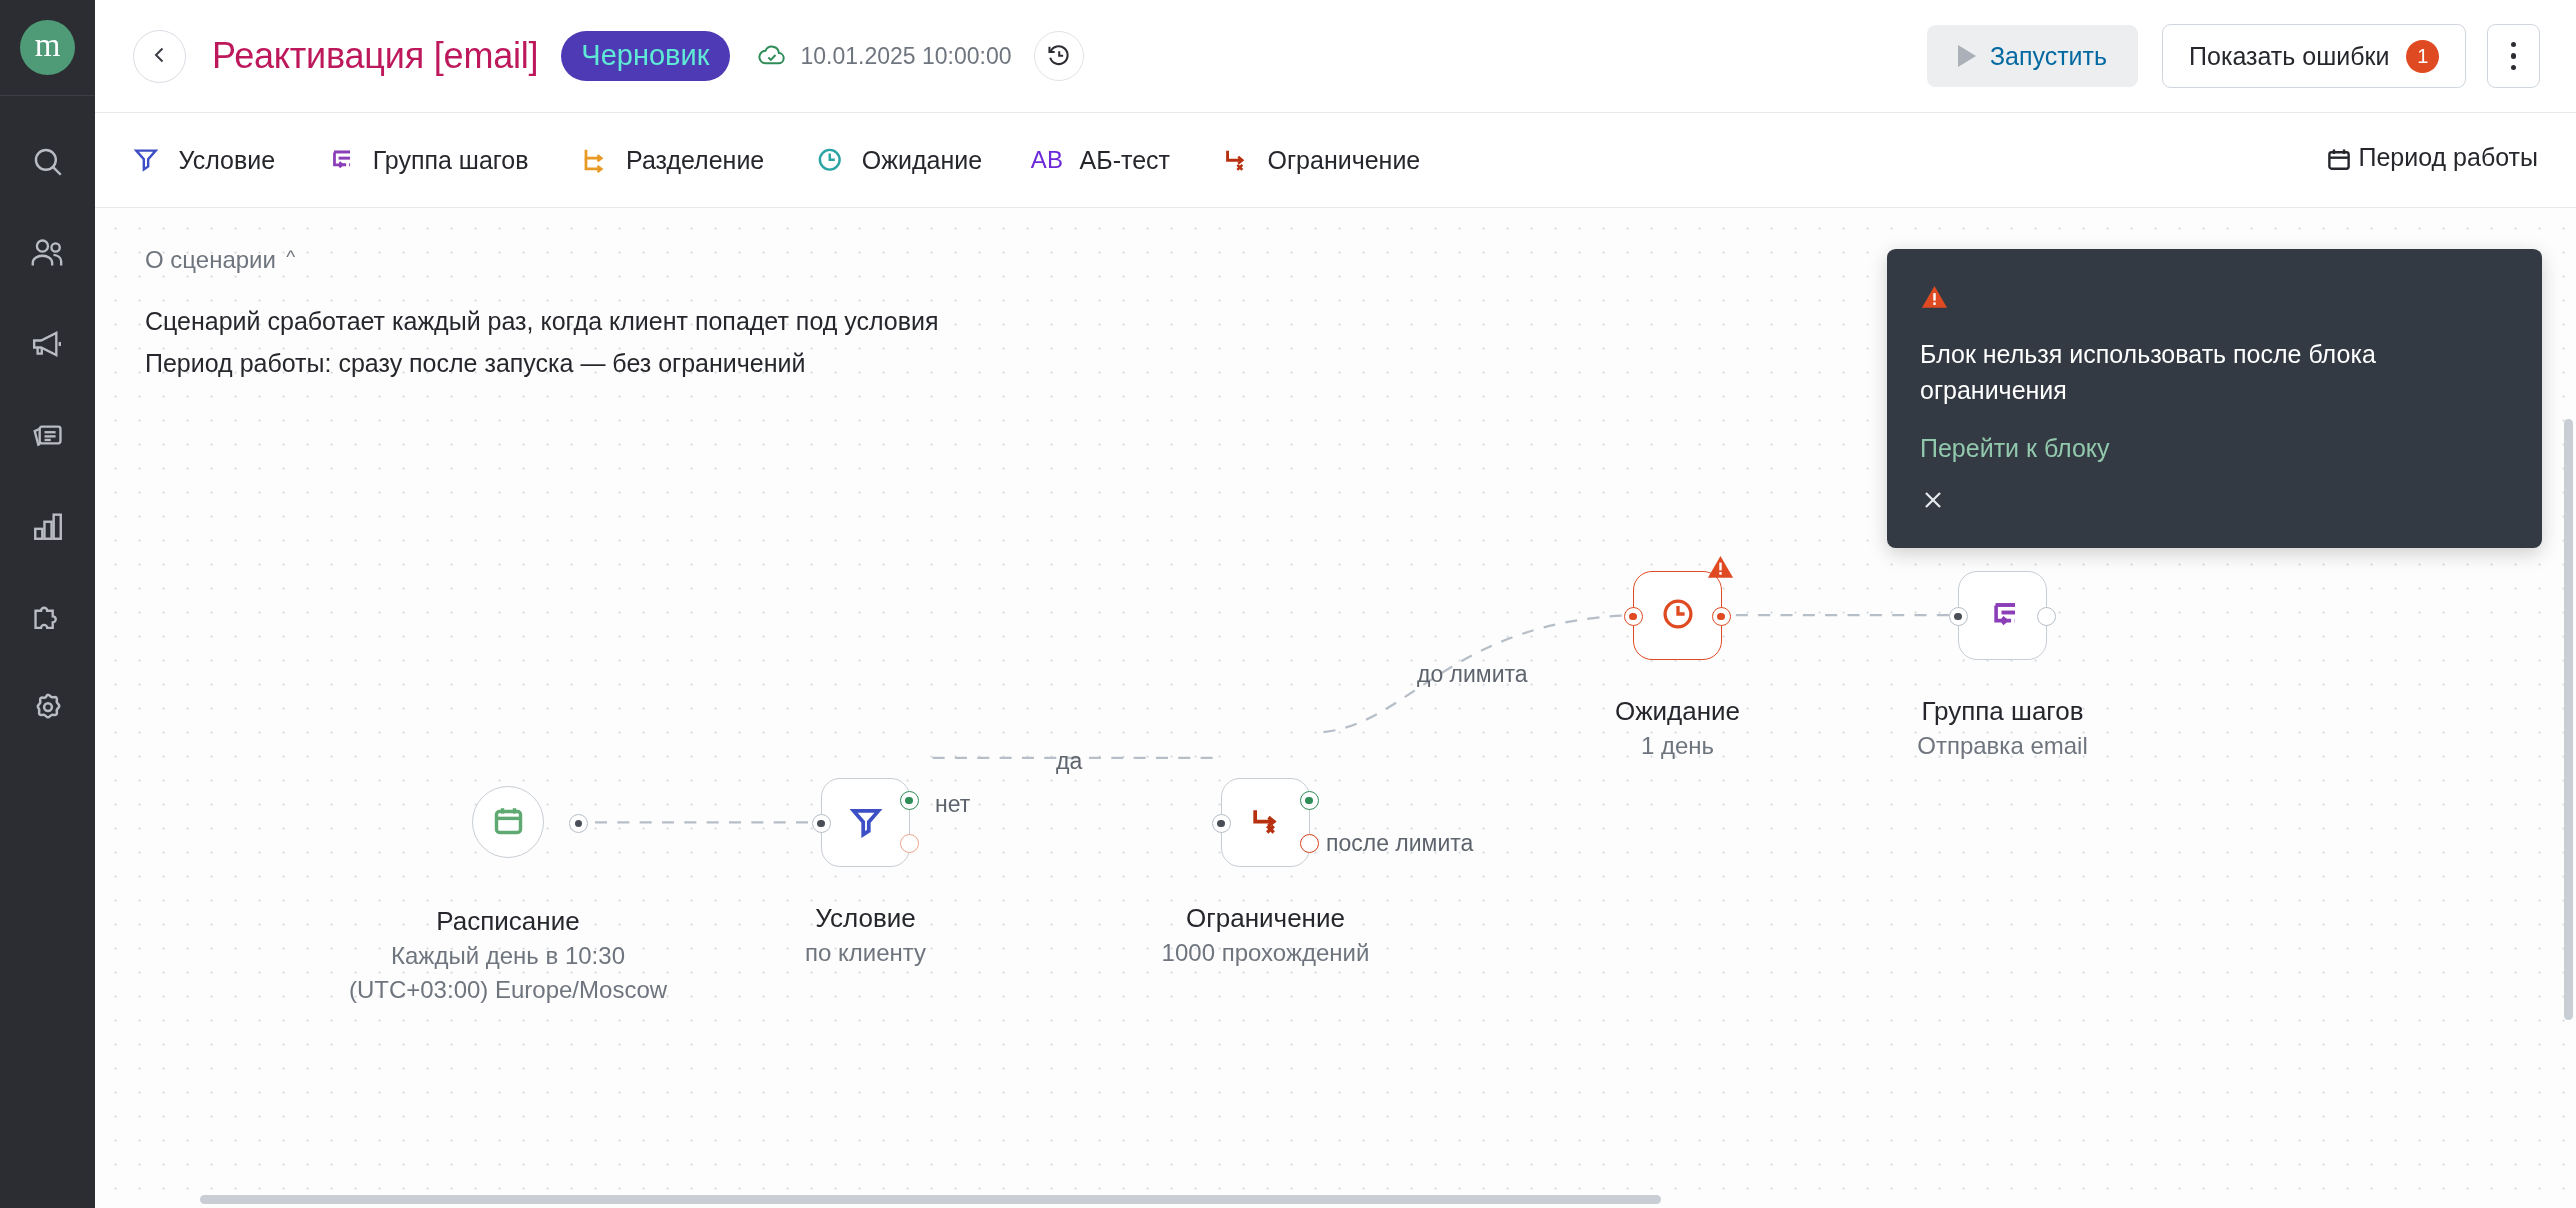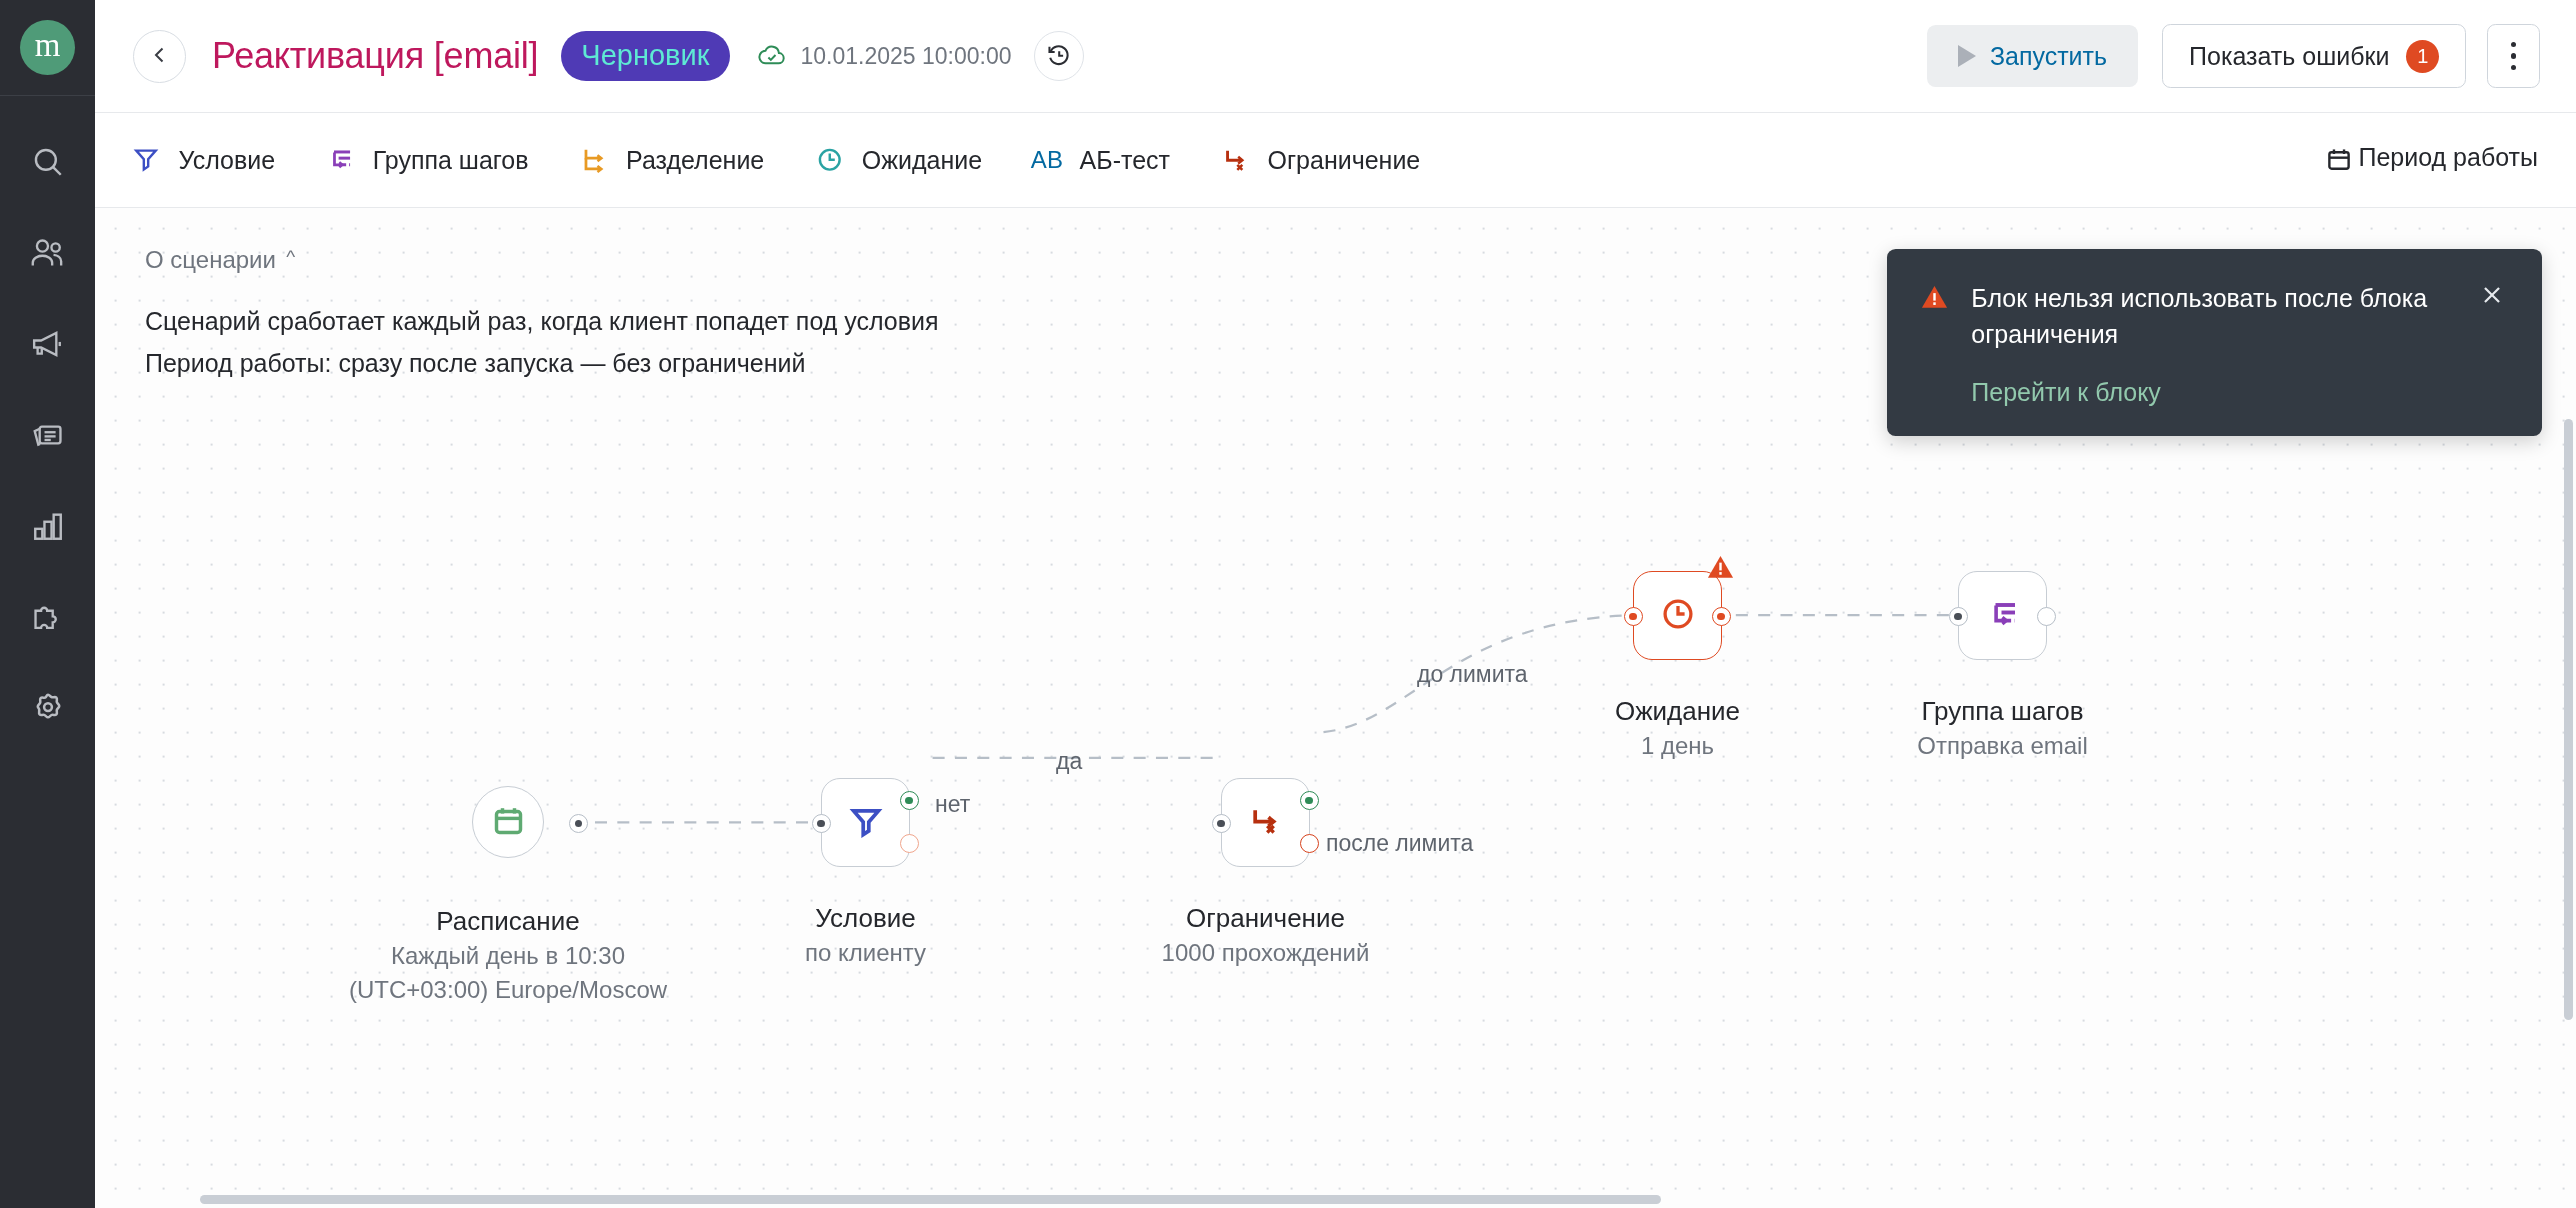--- a/index.html
+++ b/index.html
@@ -122,21 +122,21 @@
   .tool-item {
     display:flex; align-items:center; gap: 15.5px;
     margin-right: 48px; cursor:pointer; white-space: nowrap;
   }
   .tool-item .tlabel { font-size: 25px; color:#25272c; }
   .tool-ico { width: 34px; height: 34px; display:flex; align-items:center; justify-content:center; }
   .tool-ico svg { fill:none; stroke-width: 2.1; }
   .toolbar-spacer { flex:1 1 auto; }
   .period-item { display:flex; gap:2px; cursor:pointer; white-space:nowrap; }
   .period-item .tlabel { font-size: 25px; color:#25272c; }
-  .abtxt { font-size: 24px; color:#0369a1; font-family:"Liberation Sans",sans-serif; letter-spacing:0.4px;}
+  .abtxt { font-size: 24px; color:#6d28d9; font-family:"Liberation Sans",sans-serif; letter-spacing:0.4px;}
 
   
   .canvas {
     flex: 1 1 auto; position: relative; overflow: hidden;
     background-color: #fdfdfd;
     background-image: radial-gradient(#d7dbe0 1.2px, transparent 1.3px);
     background-size: 24px 24px;
     background-position: 8.6px 8.6px;
   }
 
@@ -152,20 +152,21 @@
 
   
   .toast {
     position:absolute; right: 34px; top: 41px;
     width: 655px;
     background:#333a43; color:#fff;
     border-radius: 8.6px;
     padding: 31px 29px 29px 33px;
     display:flex; gap: 22.3px;
     box-shadow: 0 5.2px 19px rgba(0,0,0,.18);
+    flex-direction: column;
   }
   .toast-warn { flex: 0 0 29px; padding-top: 3.4px; }
   .toast-body { flex:1 1 auto; }
   .toast-title { font-size: 25px; line-height: 36px; color:#fff; }
   .toast-link { margin-top: 26px; font-size: 25px; color:#92c9ad; cursor:pointer; display:inline-block; }
   .toast-close { flex:0 0 34px; cursor:pointer; padding-top: 1.7px; }
   .toast-close svg { stroke:#e7eaee; stroke-width:2; fill:none; }
 
   
   .node { position:absolute; }

